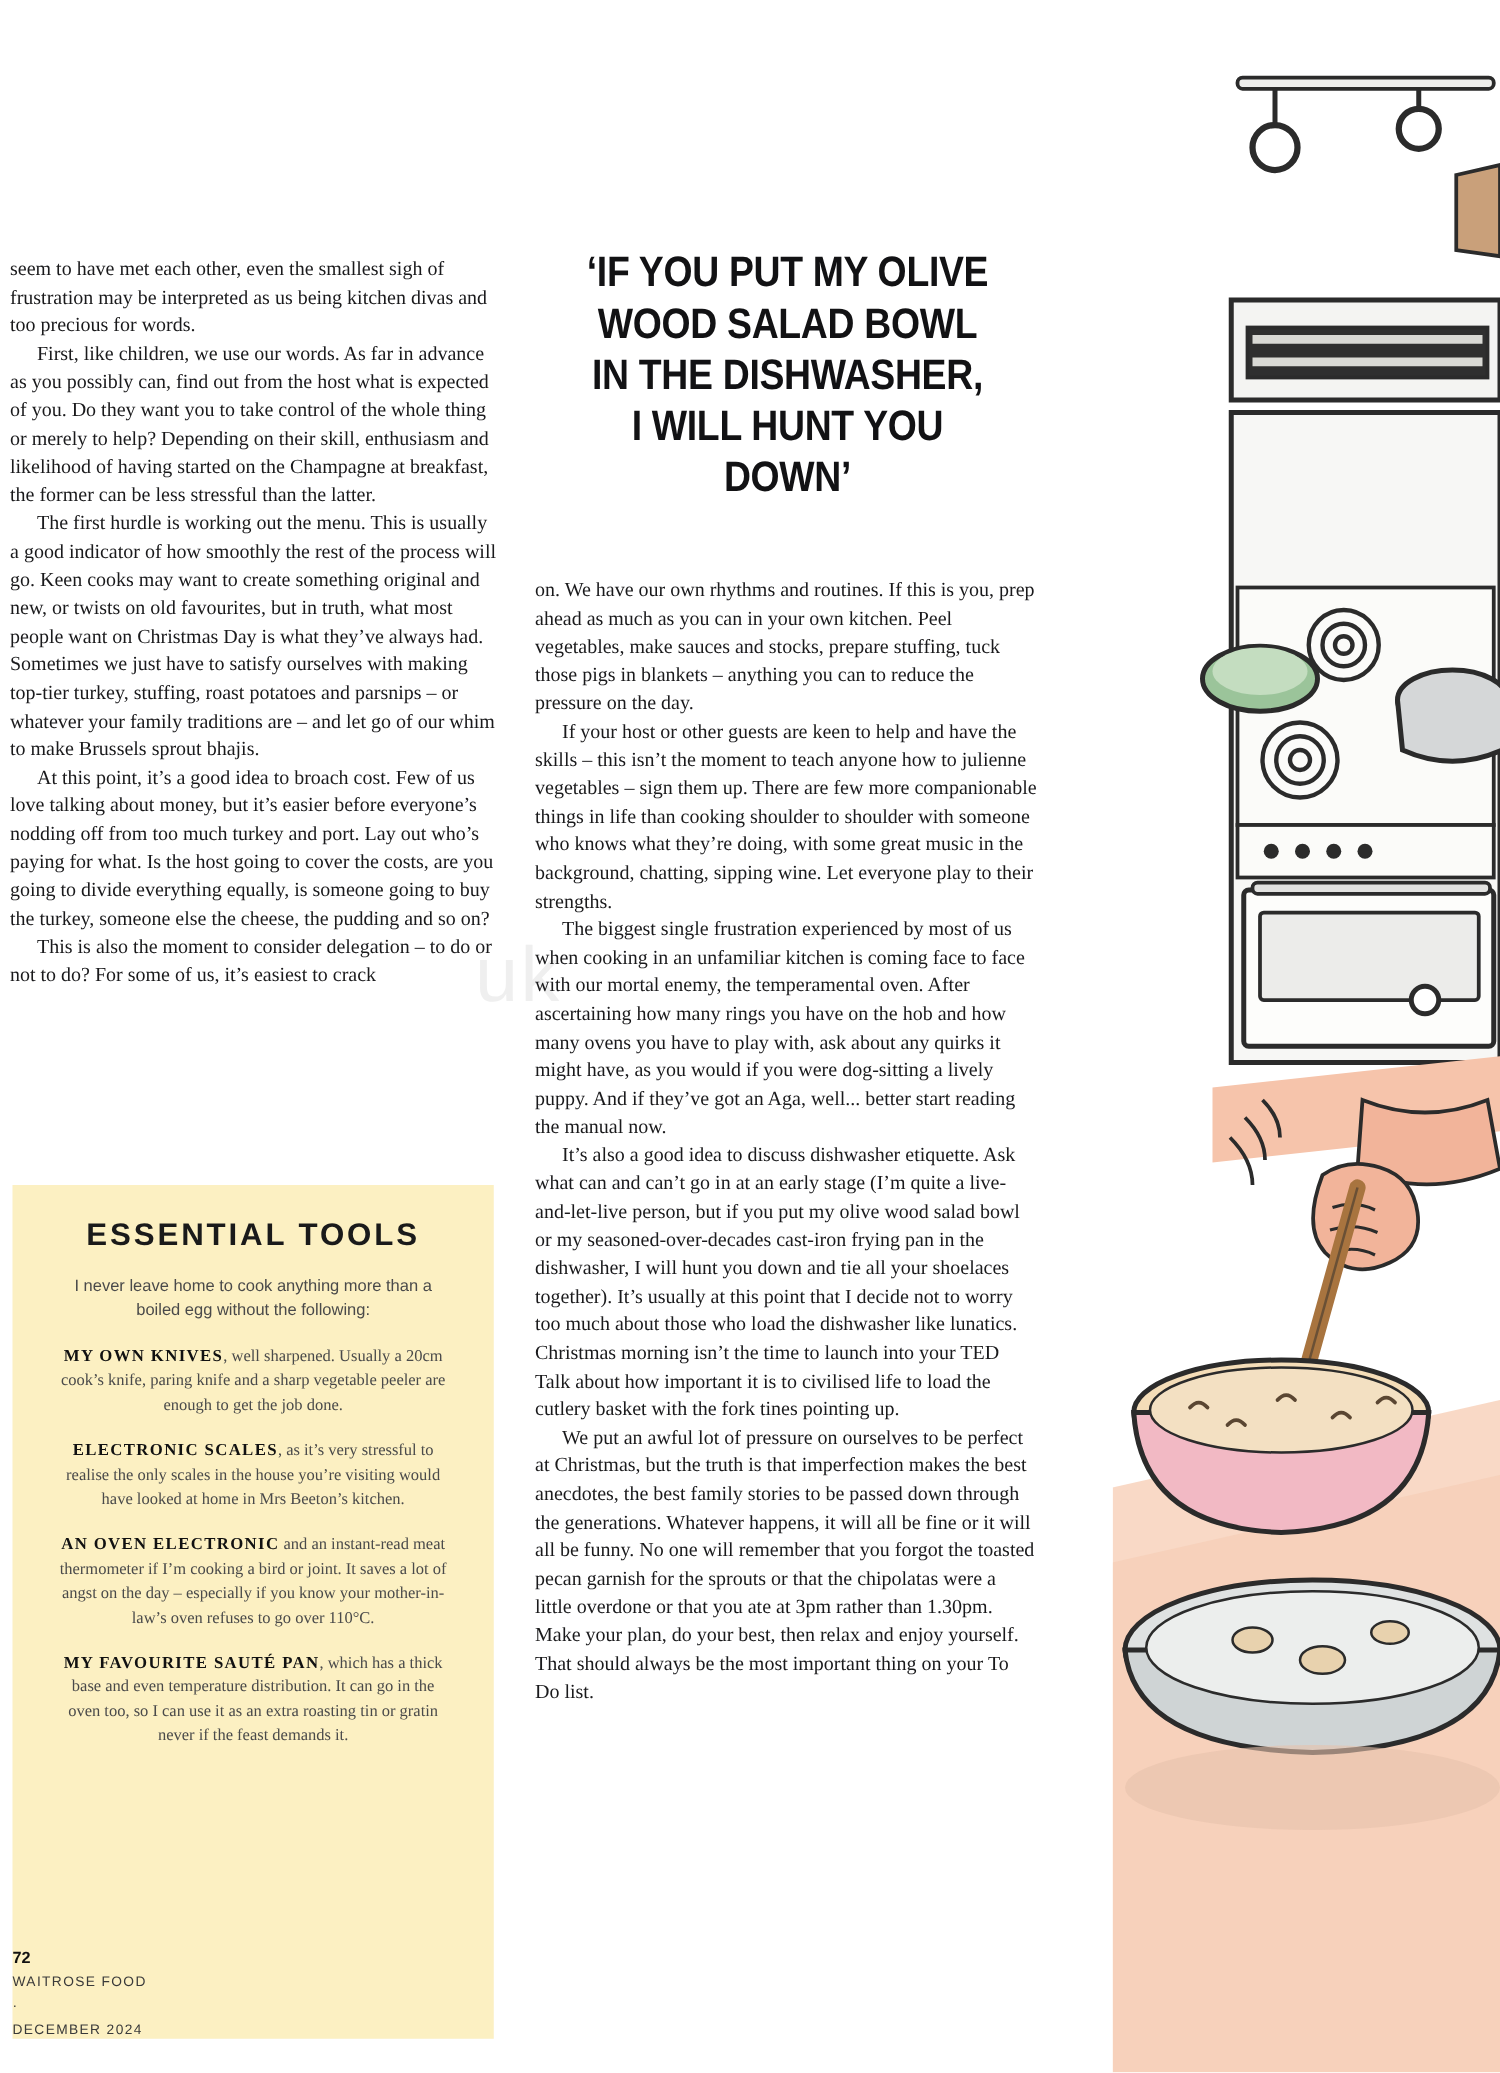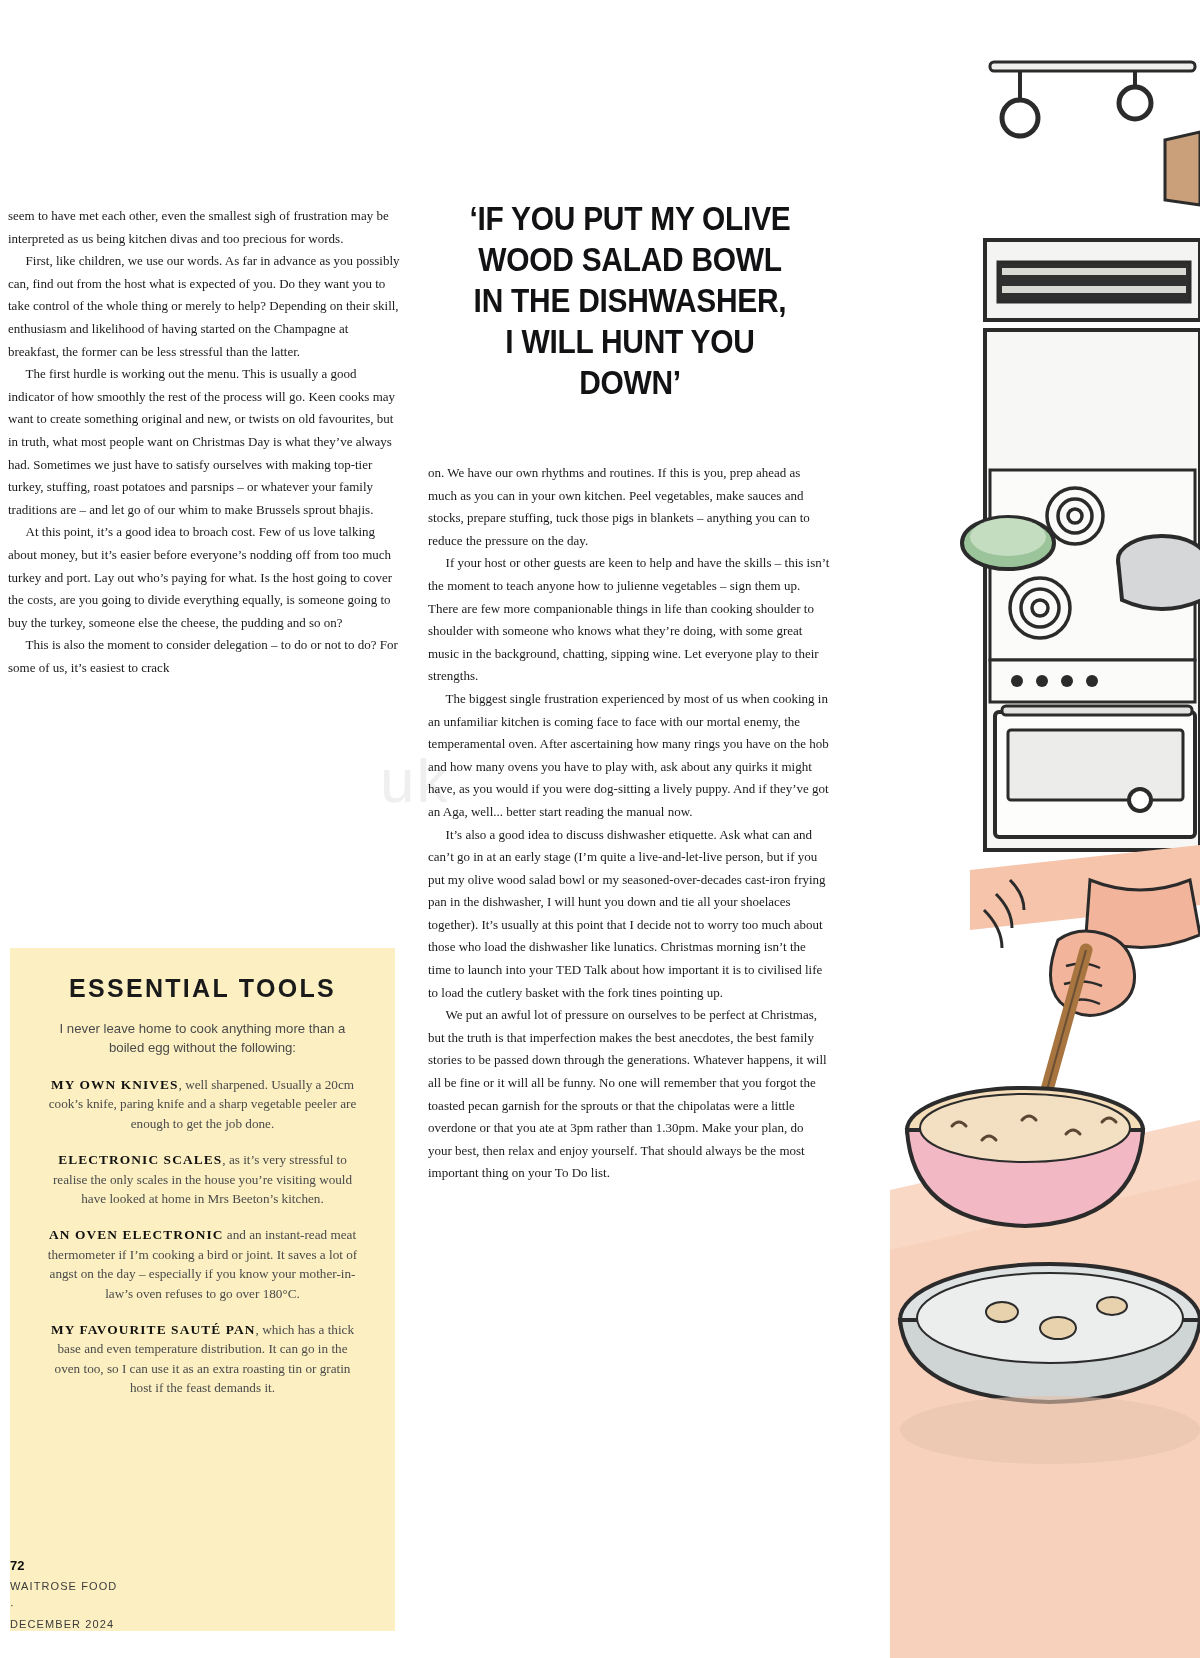--- a/index.html
+++ b/index.html
@@ -24,21 +24,21 @@
     width: 310px;
     height: 1658px;
     overflow: hidden;
   }
   .illustration svg { display: block; }
 
   
   .col {
     position: absolute;
     font-family: "Liberation Serif", serif;
-    font-size: 13px;
+    font-size: 16px;
     line-height: 22.6px;
     color: #1a1a1c;
     text-align: left;
   }
   .col p { margin: 0; }
   .col p + p { text-indent: 1.35em; }
 
   #col-left {
     left: 8px;
     top: 205px;
@@ -277,24 +277,24 @@
   <div class="tools-title">ESSENTIAL TOOLS</div>
   <div class="tools-intro">I never leave home to cook anything more than a boiled egg without the following:</div>
 
   <div class="tool-item">
     <strong>MY OWN KNIVES</strong><span>, well sharpened. Usually a 20cm cook’s knife, paring knife and a sharp vegetable peeler are enough to get the job done.</span>
   </div>
   <div class="tool-item">
     <strong>ELECTRONIC SCALES</strong><span>, as it’s very stressful to realise the only scales in the house you’re visiting would have looked at home in Mrs Beeton’s kitchen.</span>
   </div>
   <div class="tool-item">
-    <strong>AN OVEN ELECTRONIC</strong><span> and an instant-read meat thermometer if I’m cooking a bird or joint. It saves a lot of angst on the day – especially if you know your mother-in-law’s oven refuses to go over 180°C.</span>
+    <strong>AN OVEN ELECTRONIC</strong><span> and an instant-read meat thermometer if I’m cooking a bird or joint. It saves a lot of angst on the day – especially if you know your mother-in-law’s oven refuses to go over 110°C.</span>
   </div>
   <div class="tool-item">
-    <strong>MY FAVOURITE SAUTÉ PAN</strong><span>, which has a thick base and even temperature distribution. It can go in the oven too, so I can use it as an extra roasting tin or gratin host if the feast demands it.</span>
+    <strong>MY FAVOURITE SAUTÉ PAN</strong><span>, which has a thick base and even temperature distribution. It can go in the oven too, so I can use it as an extra roasting tin or gratin never if the feast demands it.</span>
   </div>
 </div>
 
 <div class="footer">
   <span class="pagenum">72</span>
   <span>WAITROSE FOOD</span>
   <span>·</span>
   <span>DECEMBER 2024</span>
 </div>
 

